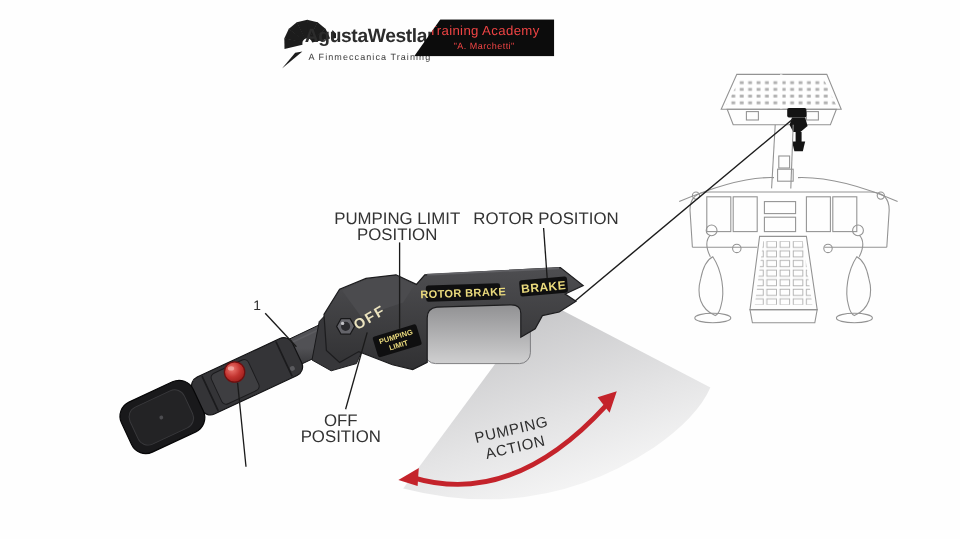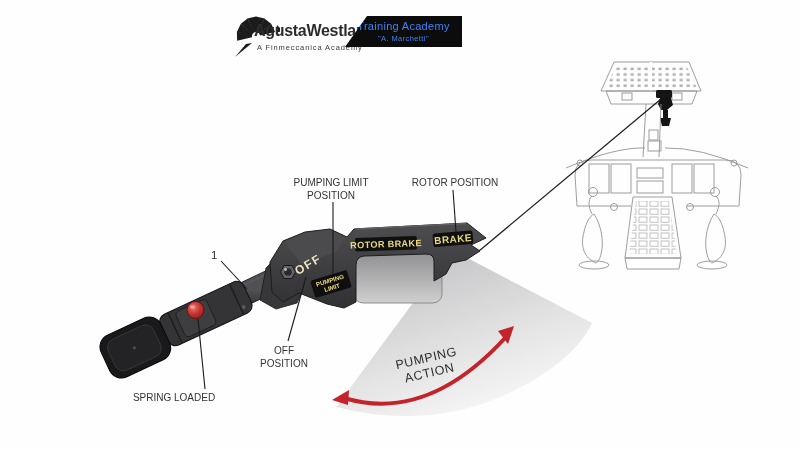--- a/index.html
+++ b/index.html
@@ -13,29 +13,29 @@
     position:absolute;left:254px;top:22px;font-size:16px;font-weight:bold;
     color:#2c2c2c;letter-spacing:-0.3px;white-space:nowrap;
   }
   .brand-tagline{
     position:absolute;left:257px;top:43px;font-size:7.5px;letter-spacing:0.9px;
     color:#3a3a3a;white-space:nowrap;
   }
   .badge{
     position:absolute;left:345px;top:16px;width:117px;height:31px;
     background:#0c0c0c;clip-path:polygon(22px 0,100% 0,100% 100%,0 100%);
-    color:#3b82f6;text-align:center;box-sizing:border-box;padding-top:4px;
+    color:#ef4444;text-align:center;box-sizing:border-box;padding-top:4px;
   }
   .badge-title{font-size:11px;line-height:12px;letter-spacing:0.3px;}
   .badge-sub{font-size:7.5px;line-height:10px;margin-top:2px;letter-spacing:0.4px;}
   
   .fig{position:absolute;left:0;top:0;}
   
   .callout{
-    position:absolute;font-size:10px;line-height:13px;color:#333333;
+    position:absolute;font-size:14px;line-height:13px;color:#333333;
     text-align:center;transform:translateX(-50%);white-space:nowrap;
   }
   .item-number{position:absolute;font-size:11.5px;color:#2e2e2e;}
   .pumping-action{
     position:absolute;font-size:12.5px;line-height:15px;color:#2d2d2d;
     letter-spacing:0.6px;text-align:center;white-space:nowrap;
     transform:translateX(-50%) rotate(-13deg);
   }
 </style>
 </head>
@@ -50,21 +50,21 @@
       <path d="M4,-1.2 L19,-4.5 L19,4.5 L4,1.2 Z" transform="rotate(-77)"></path>
       <path d="M4,-1.2 L19,-4.5 L19,4.5 L4,1.2 Z" transform="rotate(-103)"></path>
       <path d="M4,-1.2 L19,-4.5 L19,4.5 L4,1.2 Z" transform="rotate(-129)"></path>
       <path d="M4,-1.2 L19,-4.5 L19,4.5 L4,1.2 Z" transform="rotate(-155)"></path>
       <path d="M4,-1.2 L19,-4.5 L19,4.5 L4,1.2 Z" transform="rotate(-181)"></path>
       <path d="M21,-11 L27,-5 L20,-3.5 Z"></path>
       <path d="M-4,7 L-21,21 L-10,8 Z"></path>
     </g>
   </svg>
   <div class="brand">AgustaWestland</div>
-  <div class="brand-tagline">A Finmeccanica Academy</div>
+  <div class="brand-tagline">A Finmeccanica Training</div>
   <div class="badge">
     <div class="badge-title">Training Academy</div>
     <div class="badge-sub">"A. Marchetti"</div>
   </div>
 
   <svg class="fig" width="800" height="449" viewBox="0 0 800 449">
     <defs>
       <pattern id="pDots" width="7" height="5.6" patternUnits="userSpaceOnUse">
         <rect x="0.5" y="0.5" width="3.2" height="2.4" fill="#b0b0b0"></rect>
       </pattern>
@@ -229,21 +229,20 @@
   </div>
 
   <div class="callout" style="left:455px;top:176px;">ROTOR POSITION</div>
 
   <div class="callout" style="left:284px;top:344px;">
     <div>OFF</div>
     <div>POSITION</div>
   </div>
 
   <div class="callout" style="left:174px;top:391px;">
-    <div>SPRING LOADED</div>
   </div>
 
   <div class="pumping-action" style="left:428px;top:351px;">
     <div>PUMPING</div>
     <div>ACTION</div>
   </div>
 
 </div>
 
 </body></html>

